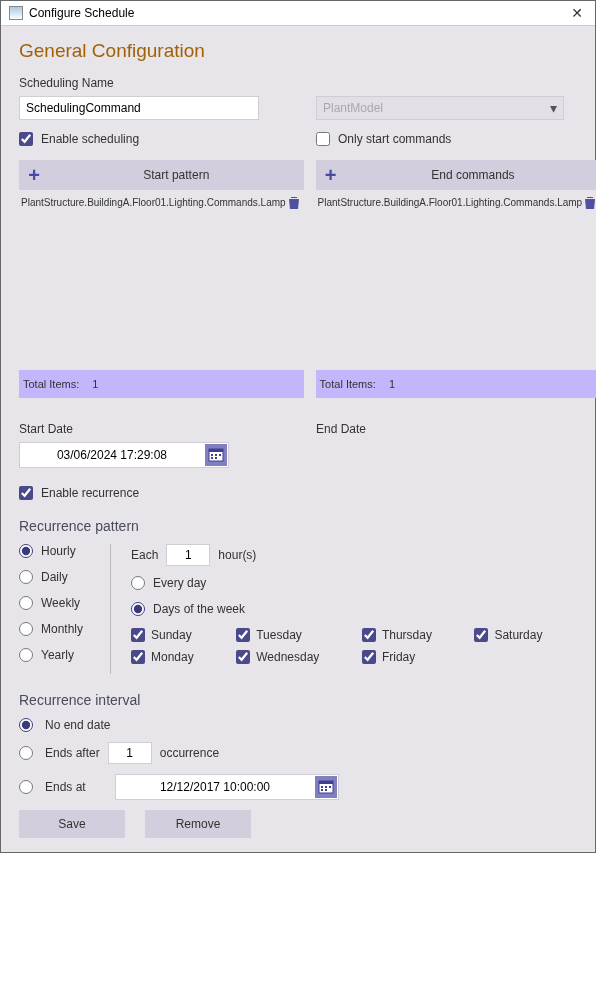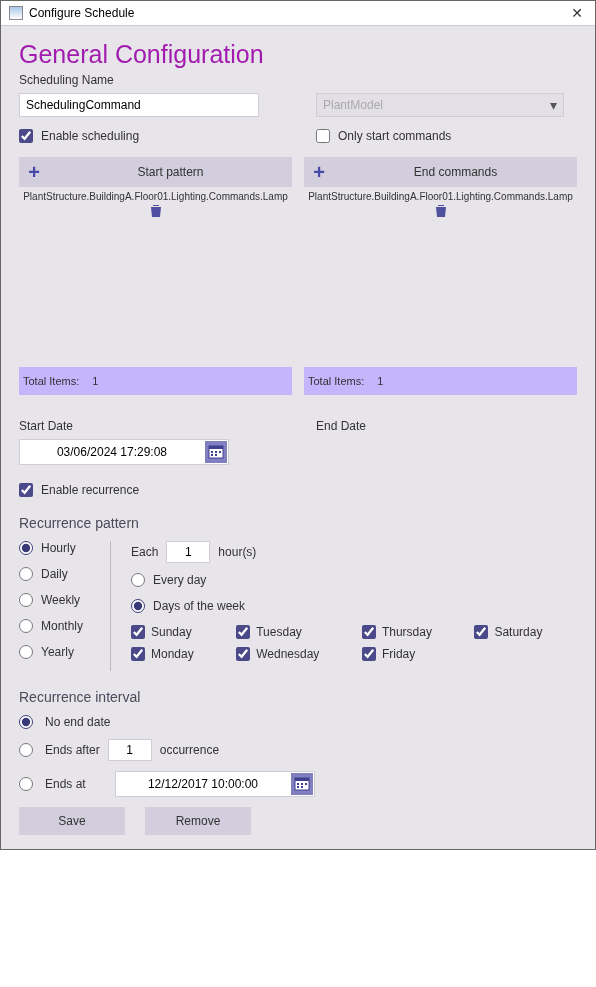--- a/index.html
+++ b/index.html
@@ -3,36 +3,36 @@
 <meta charset="utf-8">
 <style>
 * { box-sizing: border-box; margin: 0; padding: 0; }
 body { font-family: "Segoe UI", Arial, sans-serif; font-size: 12px; color: #333; background: #fff; width: 596px; }
 .window { border: 1px solid #666; }
 .titlebar { display: flex; align-items: center; padding: 4px 8px; border-bottom: 1px solid #ccc; background: #fff; }
 .titlebar-icon { width: 14px; height: 14px; border: 1px solid #888; margin-right: 6px; background: linear-gradient(to bottom, #a8c8e8, #fff); }
 .titlebar-title { flex: 1; font-size: 12px; color: #000; }
 .titlebar-close { font-size: 14px; cursor: pointer; padding: 0 4px; }
 .content { padding: 14px 18px; background: #e7e4ea; }
-h1 { font-size: 25px; font-weight: 400; color: #a21caf; margin-bottom: 4px; }
+h1 { font-size: 19px; font-weight: 400; color: #a16207; margin-bottom: 14px; }
 .label { font-size: 12px; color: #333; margin-bottom: 6px; display: block; }
 .row2 { display: flex; gap: 36px; }
 .col { flex: 1; min-width: 0; }
 .text-input { width: 240px; height: 24px; padding: 2px 6px; font-size: 12px; border: 1px solid #d0cdd5; background: #fff; }
 .select-box { position: relative; width: 248px; height: 24px; border: 1px solid #d0cdd5; background: #e2dfe6; color: #aaa; padding: 2px 6px; display: flex; align-items: center; }
 .select-box .chev { position: absolute; right: 6px; top: 3px; font-size: 14px; color: #555; }
 .chk-row { display: flex; align-items: center; margin-top: 12px; }
 .chk-row input[type=checkbox] { width: 14px; height: 14px; margin-right: 8px; accent-color: #4a4a8a; }
 .cmd-section { display: flex; gap: 12px; margin-top: 14px; }
 .cmd-col { flex: 1; border: 0; }
 .cmd-header { display: flex; align-items: center; background: #d2cedd; height: 30px; }
 .plus-btn { width: 26px; height: 26px; display: flex; align-items: center; justify-content: center; font-size: 20px; font-weight: bold; color: #4848a8; cursor: pointer; background: #d2cedd; margin: 2px; }
 .cmd-header-label { flex: 1; text-align: center; font-size: 12px; color: #333; }
 .cmd-body { background: #e7e4ea; height: 180px; overflow: hidden; }
-.cmd-item { display: flex; align-items: center; padding: 4px 2px; border-bottom: 0; flex-direction: column; }
+.cmd-item { display: flex; align-items: center; padding: 4px 2px; border-bottom: 0; }
 .cmd-item-text { flex: 1; font-size: 10px; color: #333; white-space: nowrap; overflow: hidden; }
 .trash { width: 16px; height: 16px; cursor: pointer; flex-shrink: 0; }
 .trash svg { width: 16px; height: 16px; }
 .cmd-footer { background: #c4b5fd; padding: 8px 4px; font-size: 11px; color: #333; }
 .cmd-footer .v { margin-left: 10px; }
 .dates { display: flex; gap: 36px; margin-top: 24px; }
 .date-input-wrap { display: flex; align-items: center; border: 1px solid #d0cdd5; background: #fff; width: 210px; height: 26px; }
 .date-input { flex: 1; border: none; background: transparent; text-align: center; font-size: 12px; padding: 0 4px; }
 .cal-btn { width: 22px; height: 22px; background: #8080c0; cursor: pointer; margin: 1px; display: flex; align-items: center; justify-content: center; }
 .cal-btn svg { width: 16px; height: 16px; }
@@ -239,21 +239,21 @@
     </div>
     <div class="interval-row">
       <input type="radio" name="intv" style="">
       <label>Ends after</label>
       <input class="small-input" type="text" value="1" style="">
       <span>occurrence</span>
     </div>
     <div class="interval-row">
       <input type="radio" name="intv" style="">
       <label style="width:62px">Ends at</label>
-      <div class="date-input-wrap" style="width:200px">
+      <div class="date-input-wrap" style="width:224px">
         <input class="date-input" type="text" value="12/12/2017 10:00:00" style="">
         <div class="cal-btn">
           <svg viewBox="0 0 16 16">
               <rect x="1" y="2" width="14" height="12" fill="#fff" stroke="#404090"></rect>
               <rect x="1" y="2" width="14" height="3" fill="#404090"></rect>
               <rect x="3" y="7" width="2" height="2" fill="#404090"></rect>
               <rect x="7" y="7" width="2" height="2" fill="#404090"></rect>
               <rect x="11" y="7" width="2" height="2" fill="#404090"></rect>
               <rect x="3" y="10" width="2" height="2" fill="#404090"></rect>
               <rect x="7" y="10" width="2" height="2" fill="#404090"></rect>

